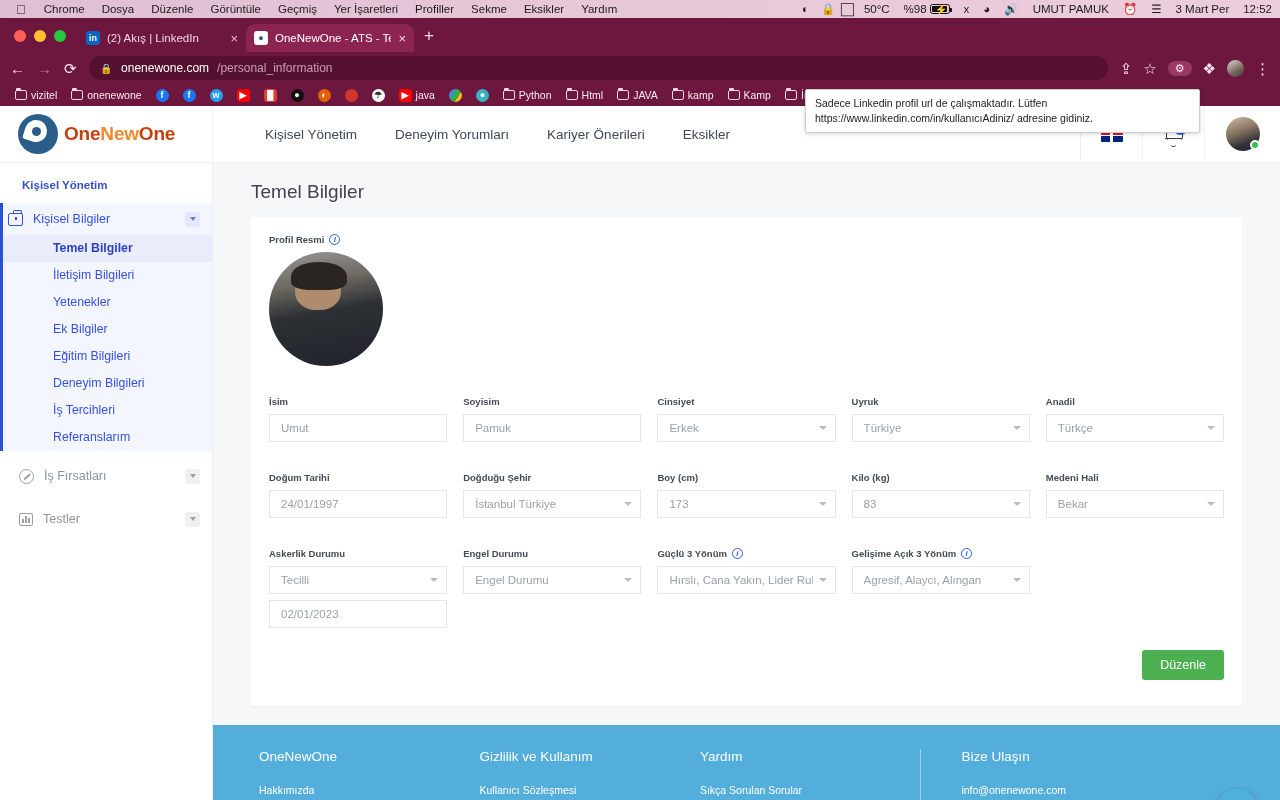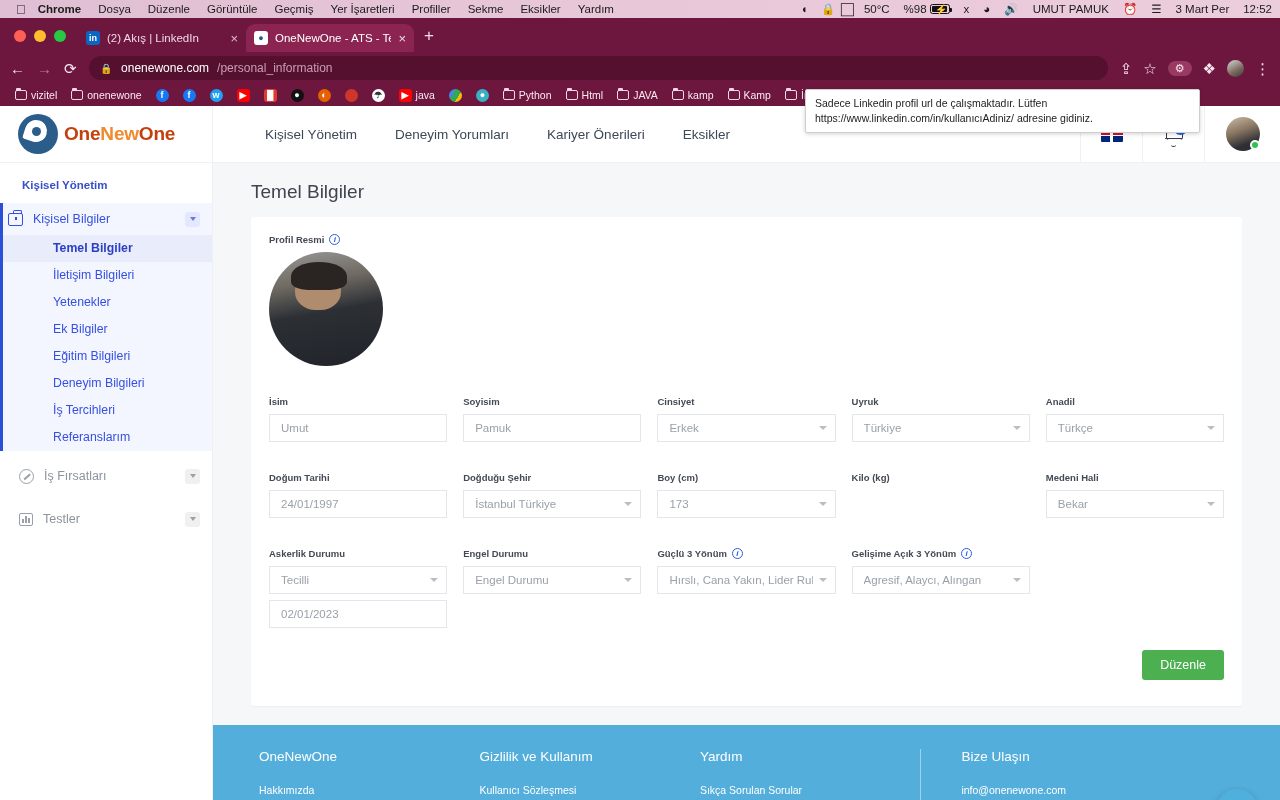--- a/index.html
+++ b/index.html
@@ -14,21 +14,21 @@
   .macbar {
     height: 18px;
     background: linear-gradient(90deg,#e0bed3 0%, #e7c6d8 40%, #eccddc 100%);
     display: flex; align-items: center;
     font-size: 11.5px; color: #1b1b1b;
     padding: 0 8px;
     position: relative;
   }
   .macbar .apple { font-size: 13px; margin: 0 12px 0 8px; line-height: 1; }
   .macbar .mi { margin-right: 17px; white-space: nowrap; }
-  .macbar .mi.bold { font-weight: bold; }
+  .macbar .mi.bold { font-weight: normal; margin-left: 6px; }
   .macbar .right { margin-left: auto; display: flex; align-items: center; }
   .macbar .right .ri { margin-left: 14px; display: flex; align-items: center; white-space: nowrap; }
   .batt {
     width: 20px; height: 10px; border: 1.3px solid #111; border-radius: 2.5px;
     position: relative; display: inline-block; margin-left: 3px;
   }
   .batt:after {
     content: ''; position: absolute; right: -3px; top: 3px;
     width: 2px; height: 4px; background: #111; border-radius: 0 1px 1px 0;
   }
@@ -454,20 +454,24 @@
           </div>
           <div class="fcol">
             <div class="lbl">Boy (cm)</div>
             <div class="field sel">
                 <span class="val">173</span>
                 <span class="dd"></span>
               </div>
           </div>
           <div class="fcol">
             <div class="lbl">Kilo (kg)</div>
+            <div class="field sel">
+                <span class="val">83</span>
+                <span class="dd"></span>
+              </div>
           </div>
           <div class="fcol">
             <div class="lbl">Medeni Hali</div>
             <div class="field sel">
                 <span class="val">Bekar</span>
                 <span class="dd"></span>
               </div>
           </div>
         </div>
 

